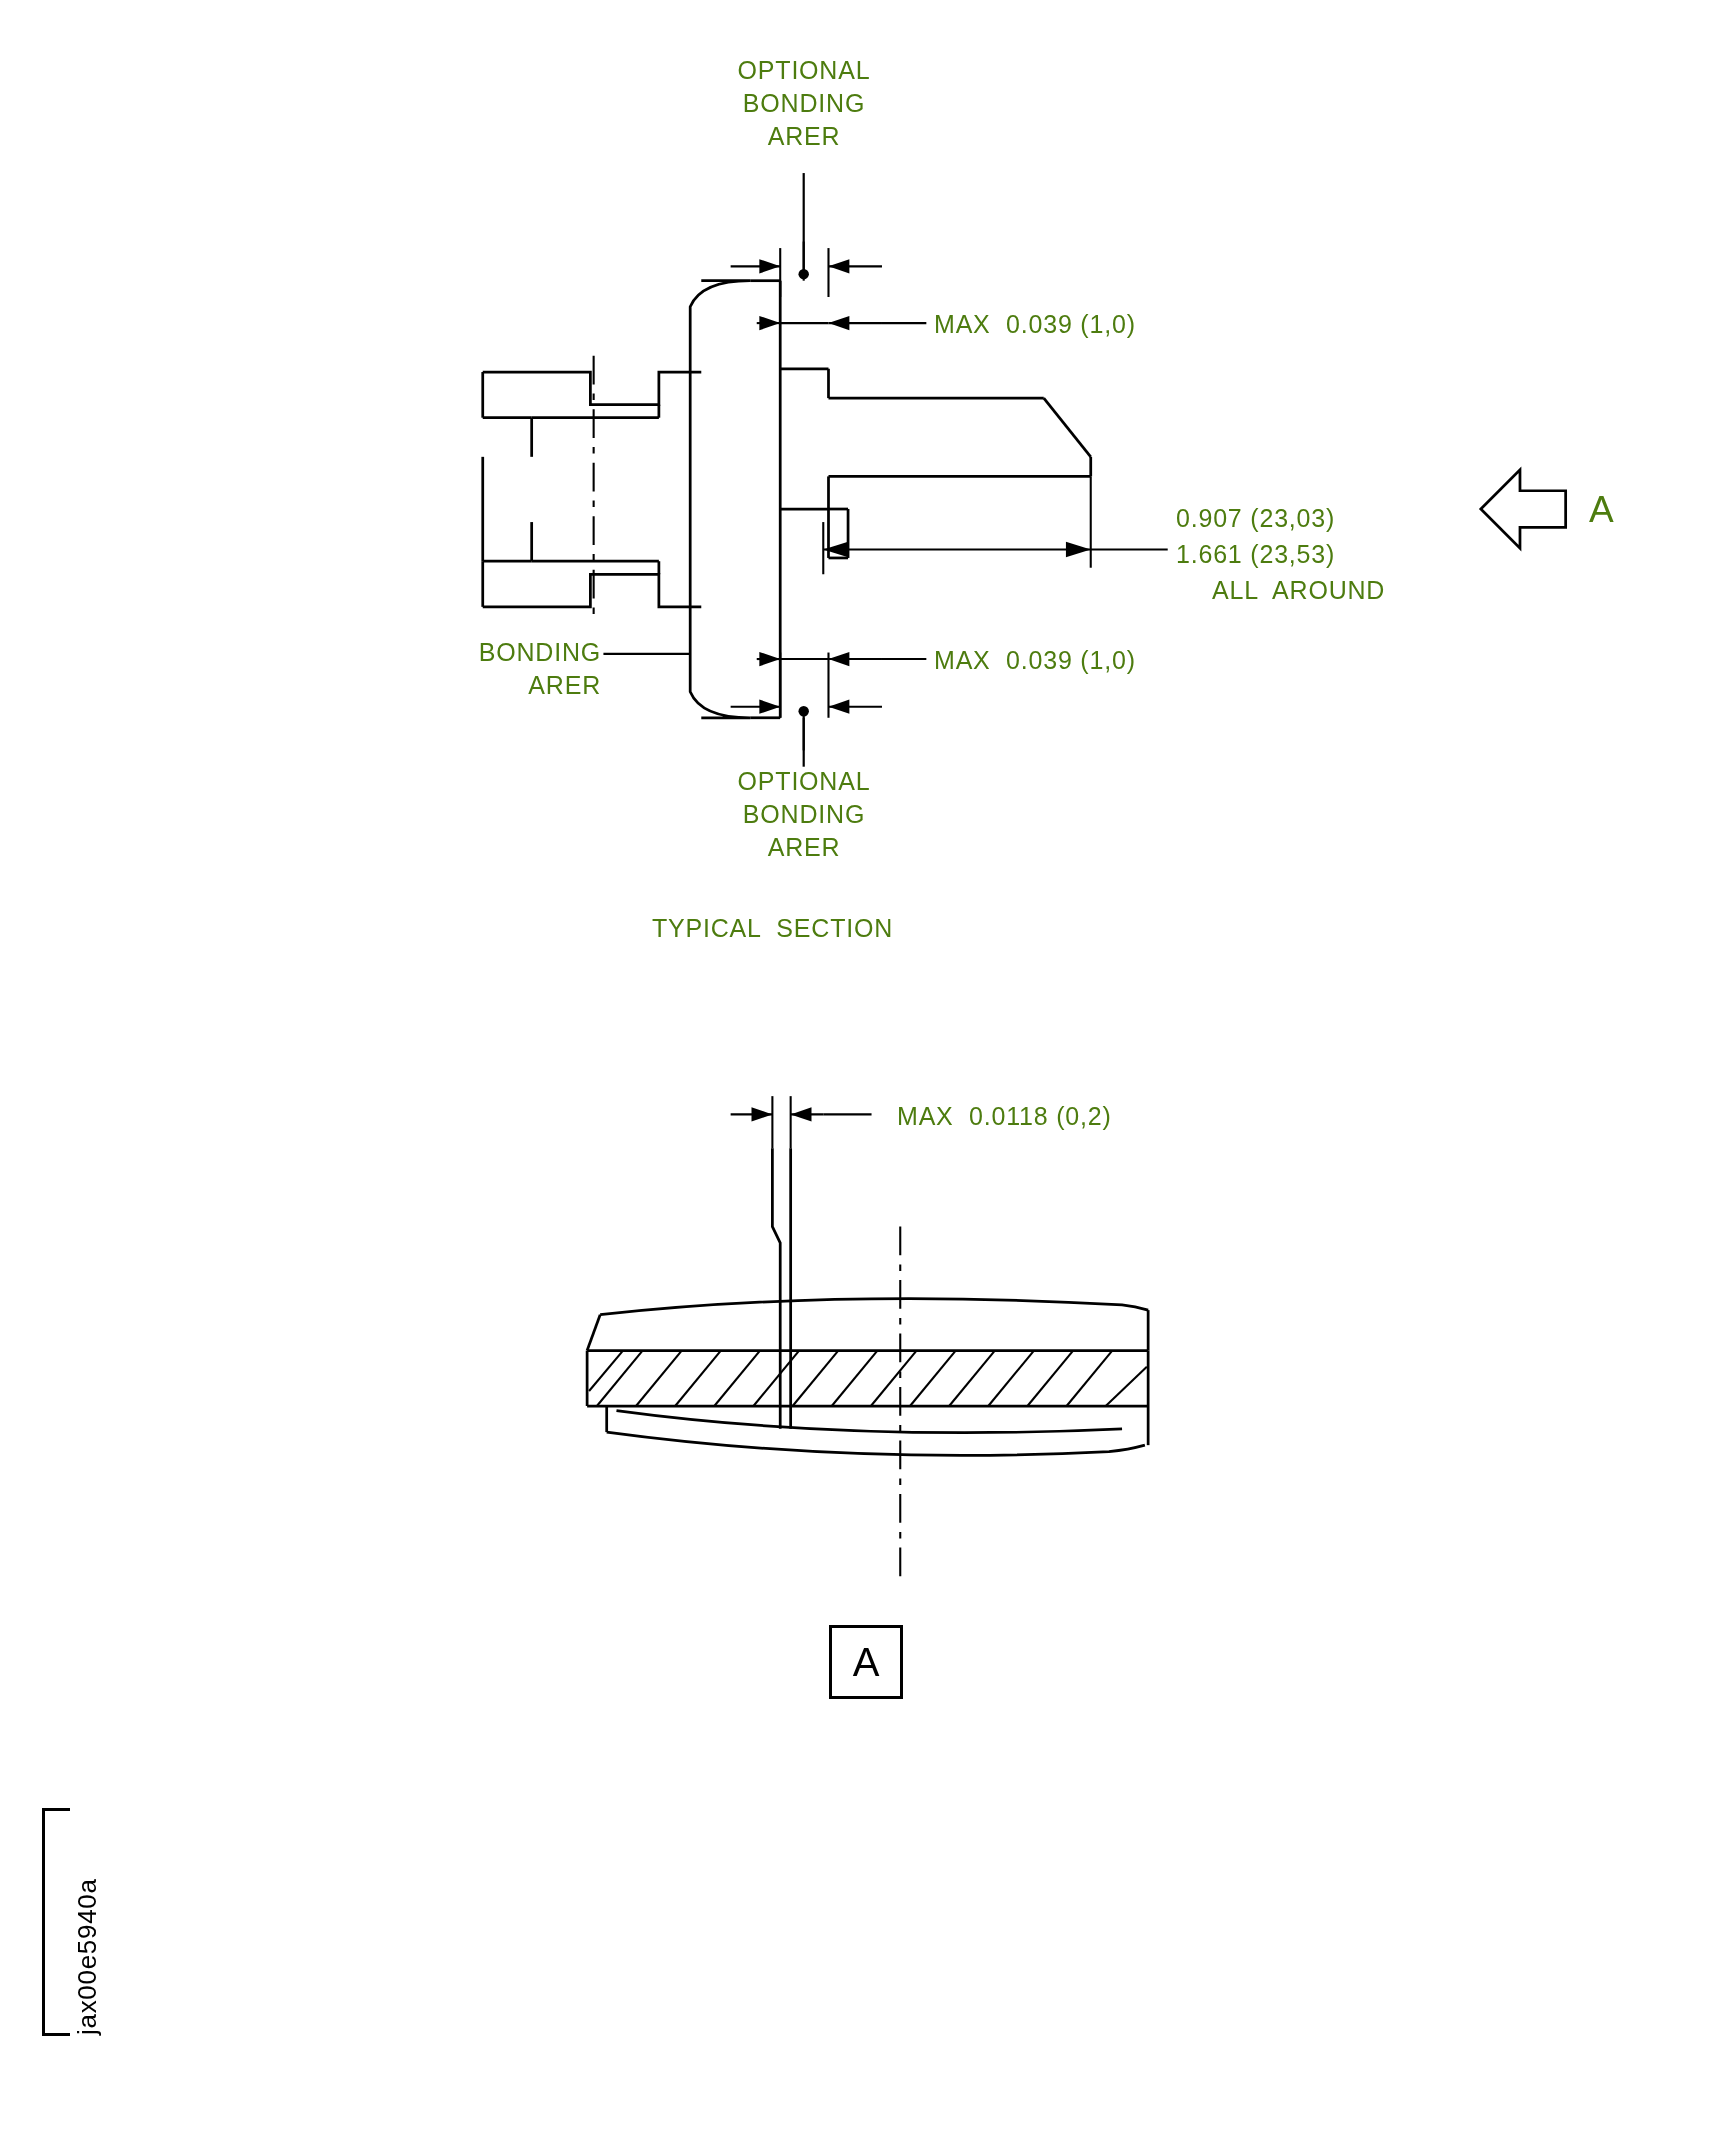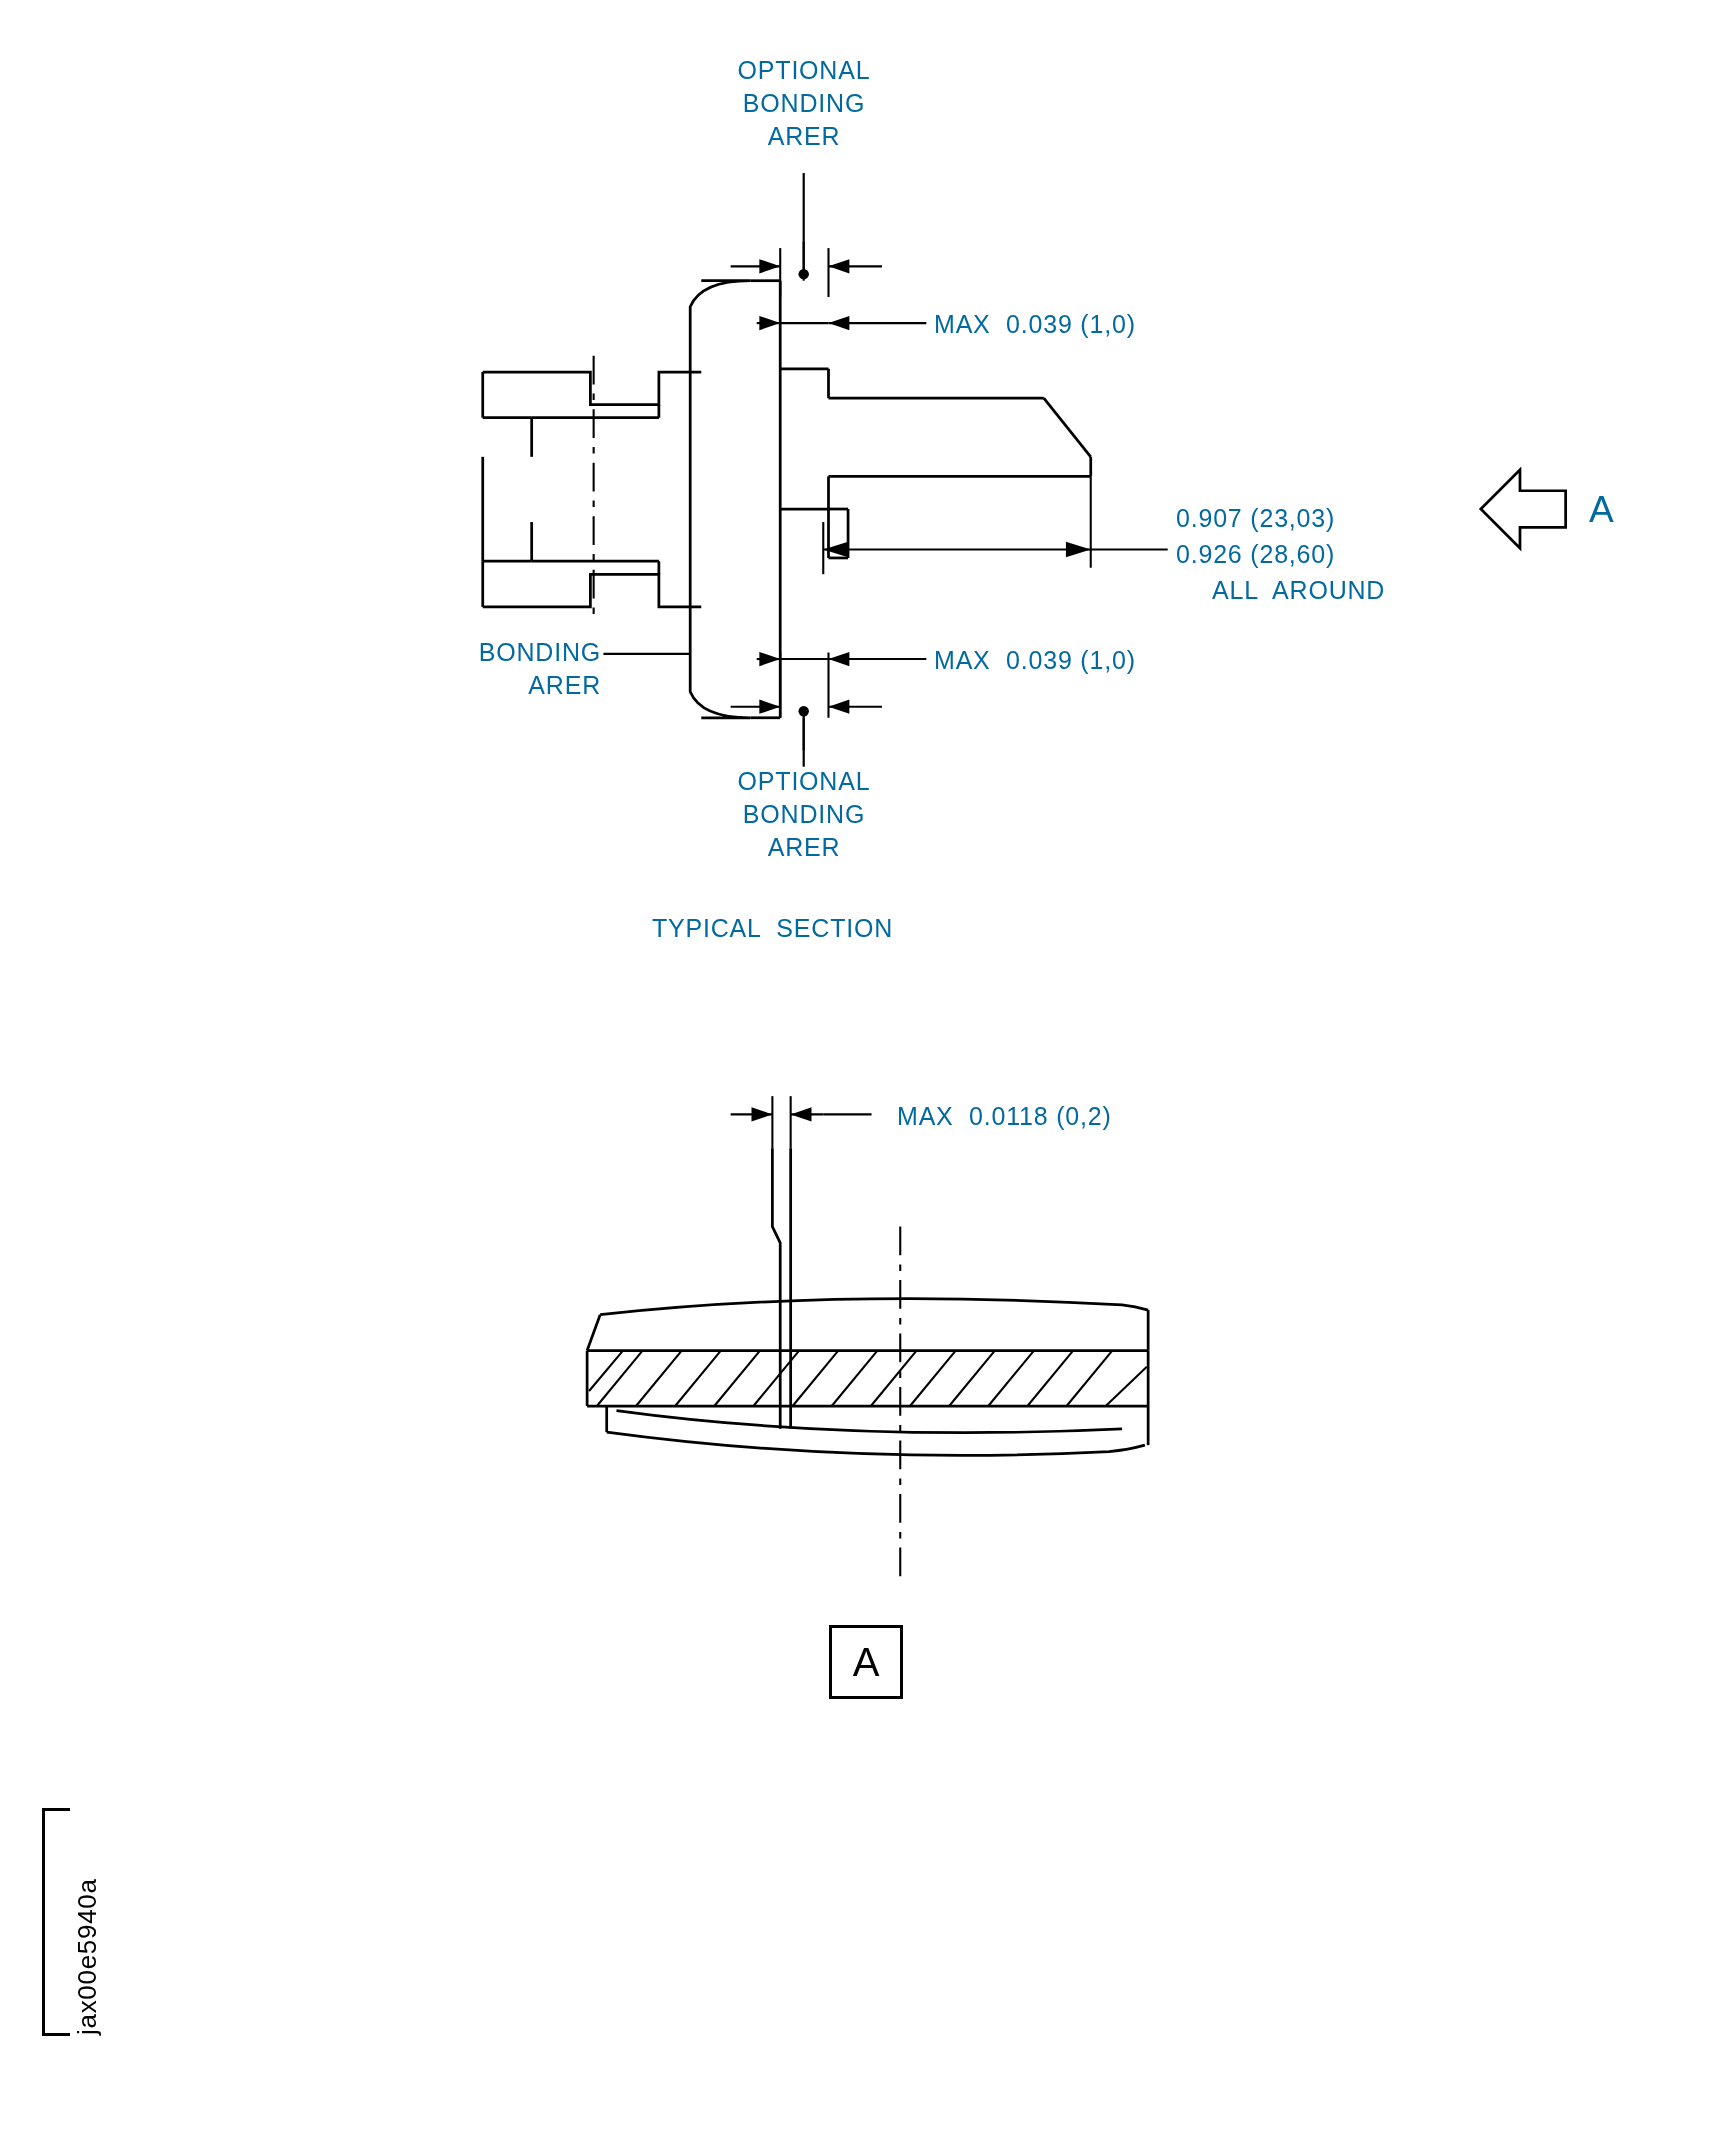--- a/index.html
+++ b/index.html
@@ -18,21 +18,21 @@
   .sheet {
     position: absolute;
     inset: 0;
   }
   .lbl {
     position: absolute;
     font-size: 25px;
     line-height: 1.32;
     letter-spacing: 0.8px;
     white-space: pre;
-    color: #0369a1;
+    color: #4d7c0f;
   }
   .lbl.center { text-align: center; transform: translateX(-50%); }
   .lbl.right  { text-align: right; }
   .big {
     font-size: 37px;
     letter-spacing: 0;
   }
   .boxA {
     position: absolute;
     border: 3.3px solid #000;
@@ -203,21 +203,21 @@
 
   </svg>
 
   <div class="lbl center" style="left:804px; top:54px;">OPTIONAL
 BONDING
 ARER</div>
 
   <div class="lbl" style="left:934px; top:308px;">MAX  0.039 (1,0)</div>
 
   <div class="lbl" style="left:1176px; top:502px;">0.907 (23,03)</div>
-  <div class="lbl" style="left:1176px; top:538px;">0.926 (28,60)</div>
+  <div class="lbl" style="left:1176px; top:538px;">1.661 (23,53)</div>
   <div class="lbl" style="left:1176px; top:574px;margin-left:36px;">ALL  AROUND</div>
 
   <div class="lbl right" style="left:333px; top:636px; width:268px;">BONDING
 ARER</div>
 
   <div class="lbl" style="left:934px; top:644px;">MAX  0.039 (1,0)</div>
 
   <div class="lbl center" style="left:804px; top:765px;">OPTIONAL
 BONDING
 ARER</div>

